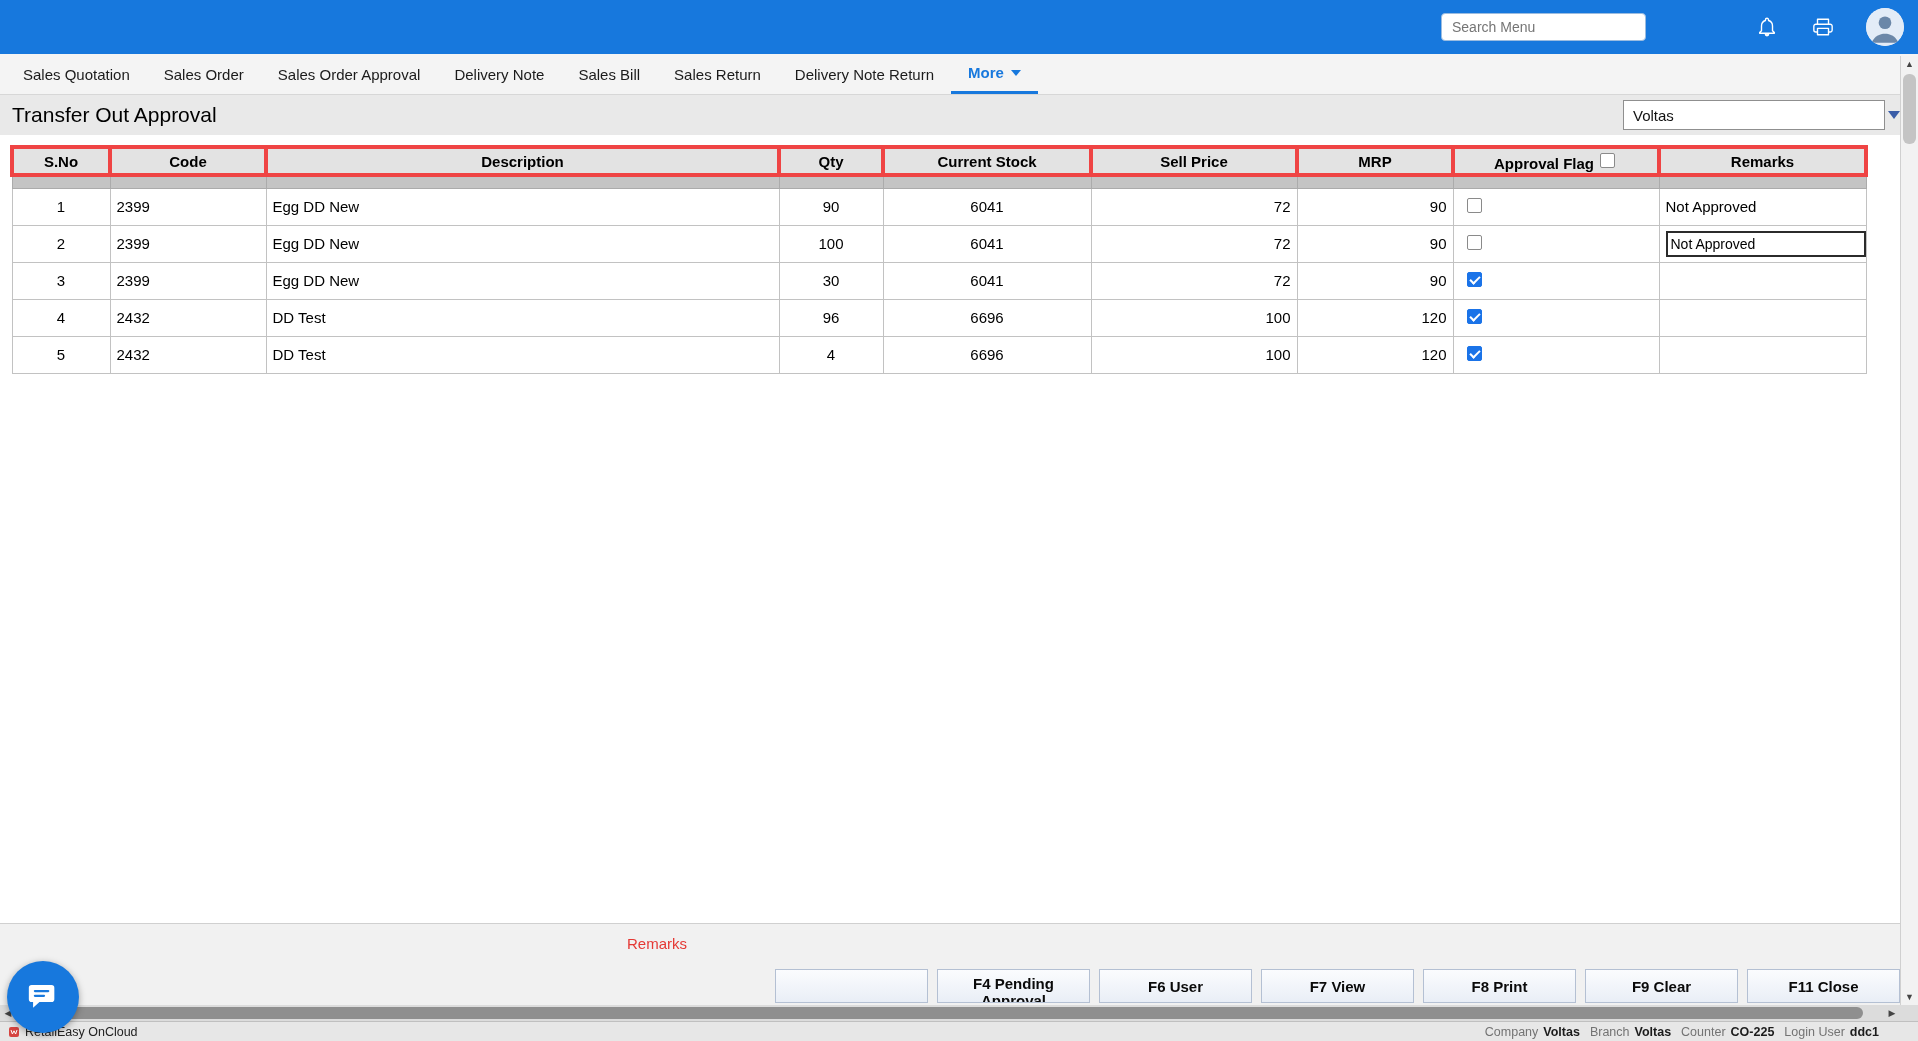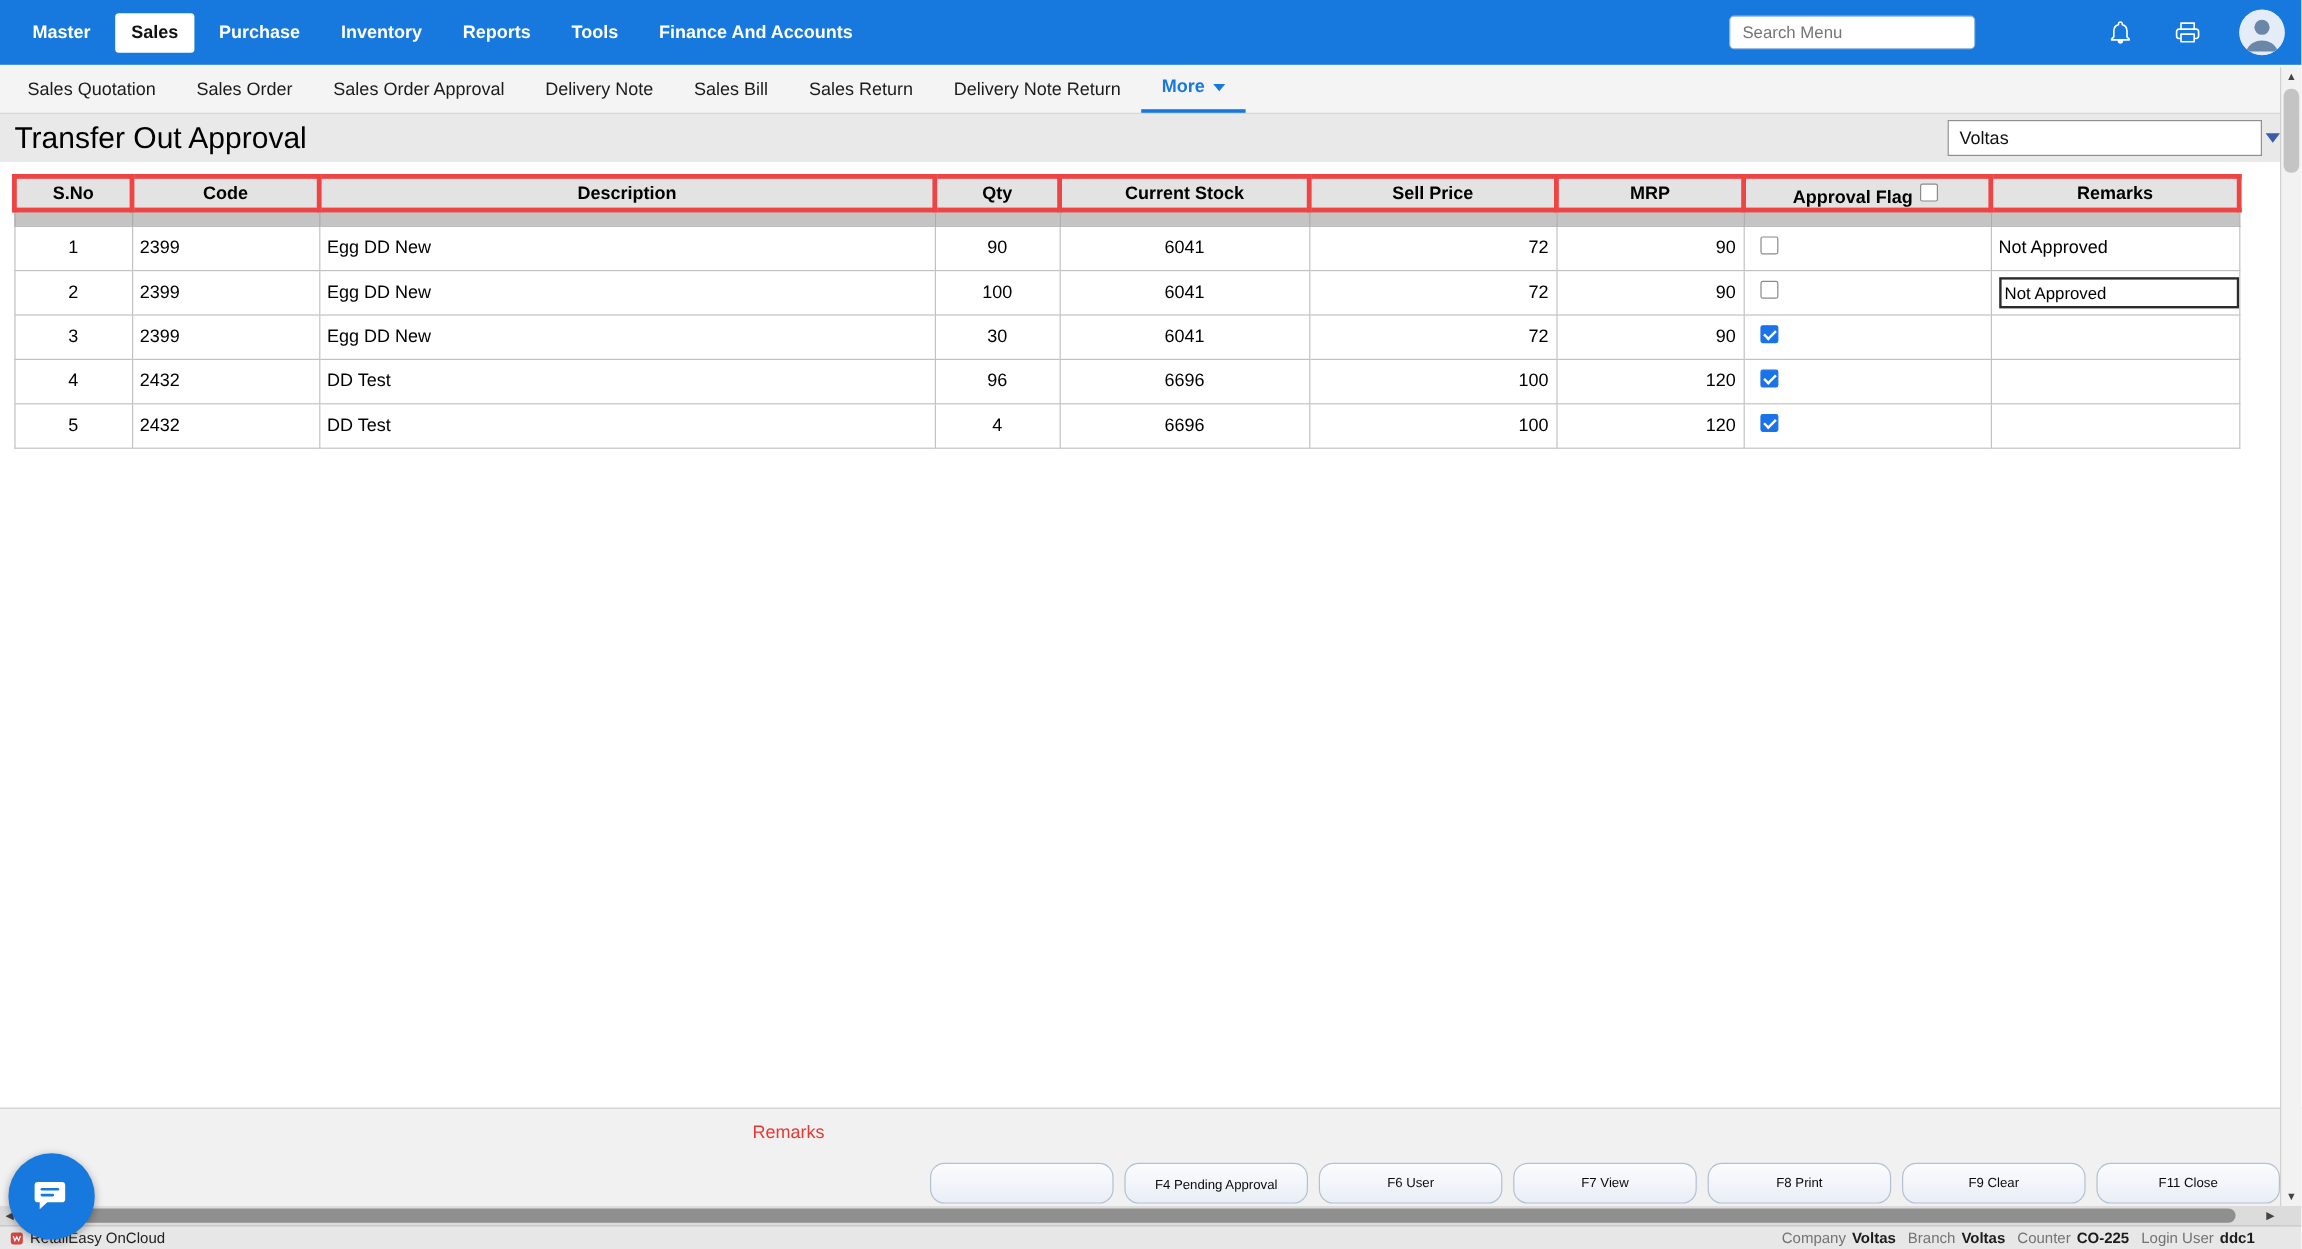--- a/index.html
+++ b/index.html
@@ -25,21 +25,21 @@
           border-bottom:1px solid #d7d7d7;display:flex;align-items:center;padding:0 6px;z-index:2}
   .subnav-item{font-size:15px;color:#1b1b1b;padding:15px 17px;height:100%;display:flex;align-items:center;
                cursor:pointer;white-space:nowrap}
   .subnav-item.more{color:var(--accent,#1778dd);font-weight:bold;border-bottom:3px solid var(--accent,#1778dd)}
   .caret{width:0;height:0;border-left:5px solid transparent;border-right:5px solid transparent;
          border-top:6px solid currentColor;margin-left:7px;display:inline-block}
 
   
   .titlebar{position:absolute;left:0;top:95px;width:100%;height:40px;background:#e9e9e9;
             display:flex;align-items:center;padding:0 12px}
-  .page-title{font-size:25px;font-weight:400;color:#000;margin:0}
+  .page-title{font-size:21px;font-weight:400;color:#000;margin:0}
   .branch-select{margin-left:auto;margin-right:6px;display:flex;align-items:center;cursor:pointer}
   .branch-box{width:262px;height:30px;background:#fff;border:1px solid #8f8f8f;display:flex;
               align-items:center;padding:0 9px;font-size:15px;color:#111}
   .branch-arrow{width:0;height:0;border-left:6px solid transparent;border-right:6px solid transparent;
                 border-top:8px solid #3a5da8;margin-left:3px}
 
   
   .table-wrap{position:absolute;left:10px;top:145px}
   table{border-collapse:collapse;table-layout:fixed;width:1854px;font-size:15px}
   th{background:#e3e3e3;border:4px solid #ef4444;font-weight:bold;height:28px;text-align:center;
@@ -58,21 +58,21 @@
         border:solid #fff;border-width:0 2px 2px 0;transform:rotate(45deg)}
   .remarks-input{width:200px;height:26px;border:2px solid #2b2b2b;font-size:14px;padding:0 3px;
                  font-family:inherit;outline:none}
 
   
   .footer-panel{position:absolute;left:0;top:923px;width:100%;height:82px;background:#f1f1f1;
                 border-top:1px solid #d0d0d0}
   .remarks-label{position:absolute;left:627px;top:11px;color:var(--red,#e53935);font-size:15px}
   .footer-buttons{position:absolute;left:775px;top:45px;display:flex;gap:9px}
   .fbtn{width:153px;height:34px;background:linear-gradient(#fbfcfe,#e9eef6);border:1px solid #b4c0d3;
-        border-radius:12px;font-weight:normal;font-size:11px;color:#0a0a0a;font-family:inherit;
+        border-radius:0;font-weight:bold;font-size:15px;color:#0a0a0a;font-family:inherit;
         overflow:hidden;cursor:pointer}
   .fbtn.wrap{line-height:17px;padding-top:5px;white-space:normal}
 
   
   .hscroll{position:absolute;left:0;top:1005px;width:1900px;height:16px;background:#dcdcdc}
   .hscroll .arrow{position:absolute;top:0;width:16px;height:16px;color:#444;font-size:9px;
                   line-height:16px;text-align:center;cursor:pointer}
   .hscroll .arrow.left{left:0}
   .hscroll .arrow.right{right:0}
   .hscroll .thumb{position:absolute;left:18px;top:2px;height:12px;width:1845px;background:#8f8f8f;border-radius:6px}
@@ -92,29 +92,20 @@
 
   
   .chat-fab{position:absolute;left:7px;top:961px;width:72px;height:72px;border-radius:50%;
             background:var(--accent,#1778dd);display:flex;align-items:center;justify-content:center;
             box-shadow:0 2px 7px rgba(0,0,0,.35);cursor:pointer;z-index:6}
 </style>
 </head>
 <body>
 
 <header class="topnav">
-  <nav class="topnav-items" id="topnav-items">
-      <div class="topnav-item">Master</div>
-      <div class="topnav-item active">Sales</div>
-      <div class="topnav-item">Purchase</div>
-      <div class="topnav-item">Inventory</div>
-      <div class="topnav-item">Reports</div>
-      <div class="topnav-item">Tools</div>
-      <div class="topnav-item">Finance And Accounts</div>
-    </nav>
   <div class="topnav-right">
     <input class="search-input" type="text" placeholder="Search Menu" style="">
     <span class="icon-btn">
       <svg width="22" height="22" viewBox="0 0 24 24">
           <path d="M12 21.5c1 0 1.8-.8 1.8-1.8h-3.6c0 1 .8 1.8 1.8 1.8zM18 16v-5c0-3-1.6-5.4-4.3-6.1V4.2c0-.9-.8-1.7-1.7-1.7s-1.7.8-1.7 1.7v.7C7.6 5.6 6 8 6 11v5l-2 2v.8h16V18l-2-2z" fill="none" stroke="#fff" stroke-width="1.5" stroke-linejoin="round"></path>
         </svg>
     </span>
     <span class="icon-btn">
       <svg width="22" height="22" viewBox="0 0 24 24">
           <path d="M6 9V3.5h12V9M6 17.5H4.2A2.2 2.2 0 0 1 2 15.3v-4.1A2.2 2.2 0 0 1 4.2 9h15.6A2.2 2.2 0 0 1 22 11.2v4.1a2.2 2.2 0 0 1-2.2 2.2H18M6 13.5h12v7H6z" fill="none" stroke="#fff" stroke-width="1.5" stroke-linejoin="round"></path>

